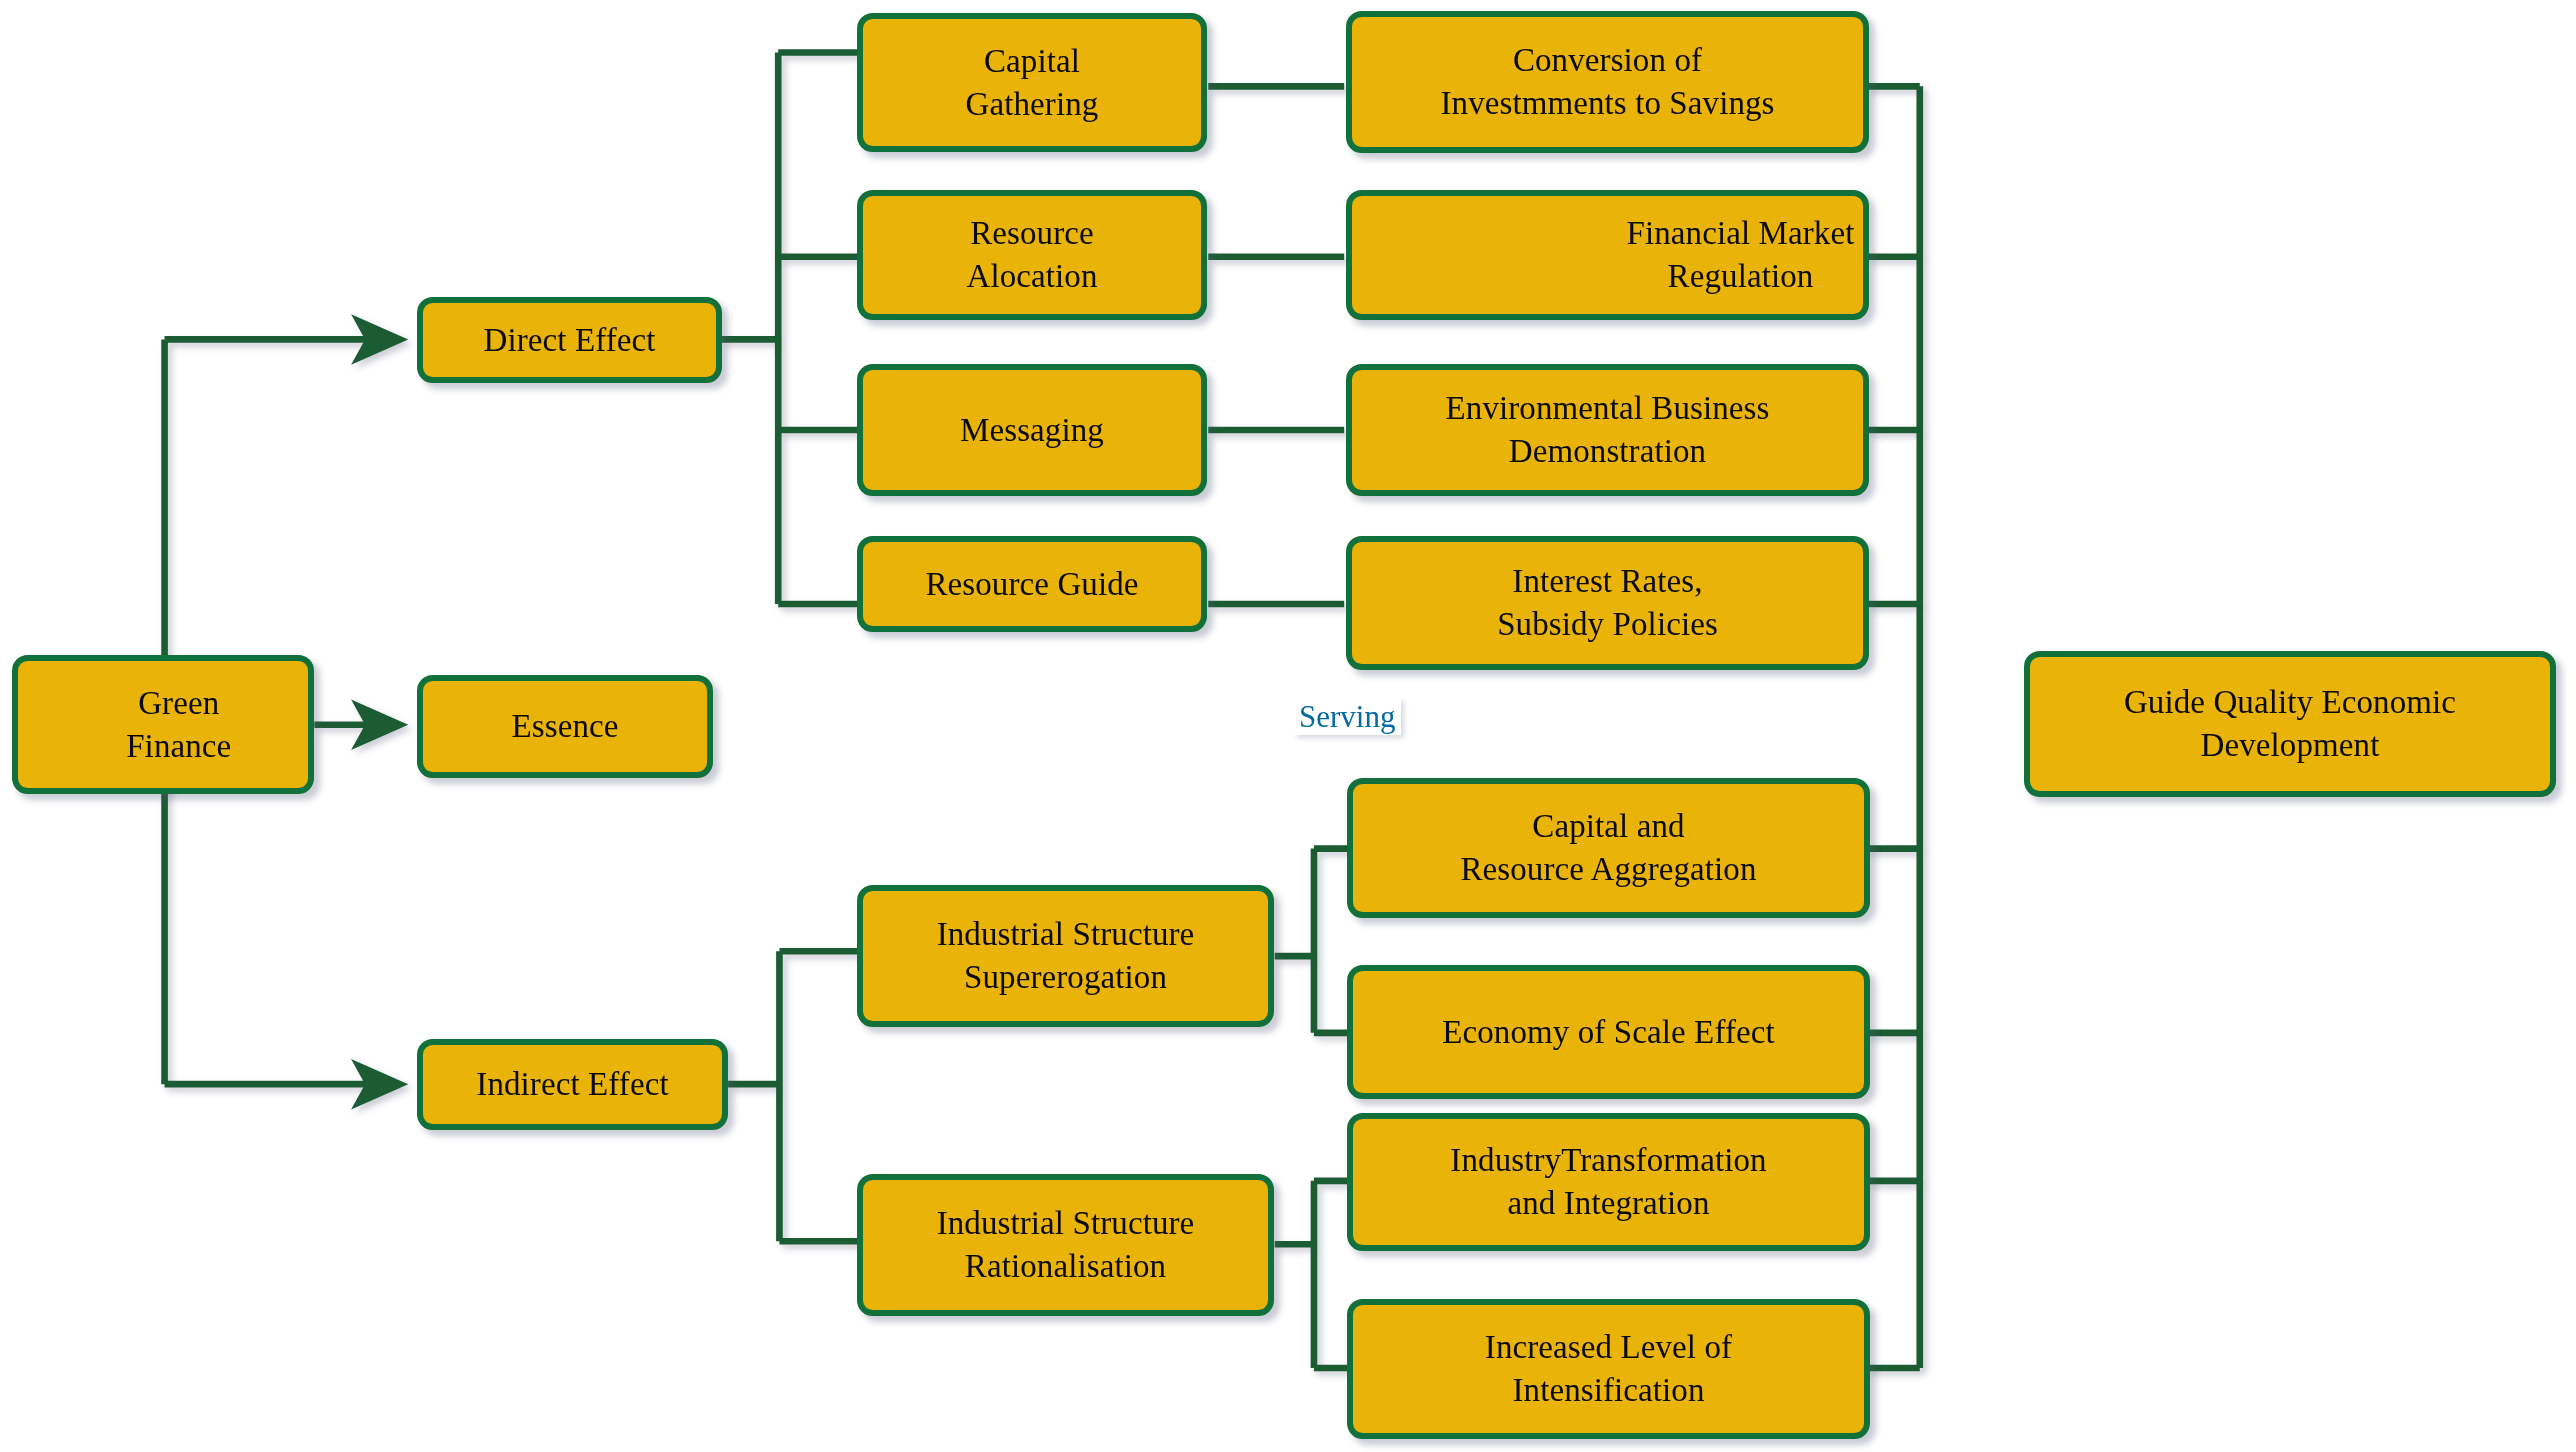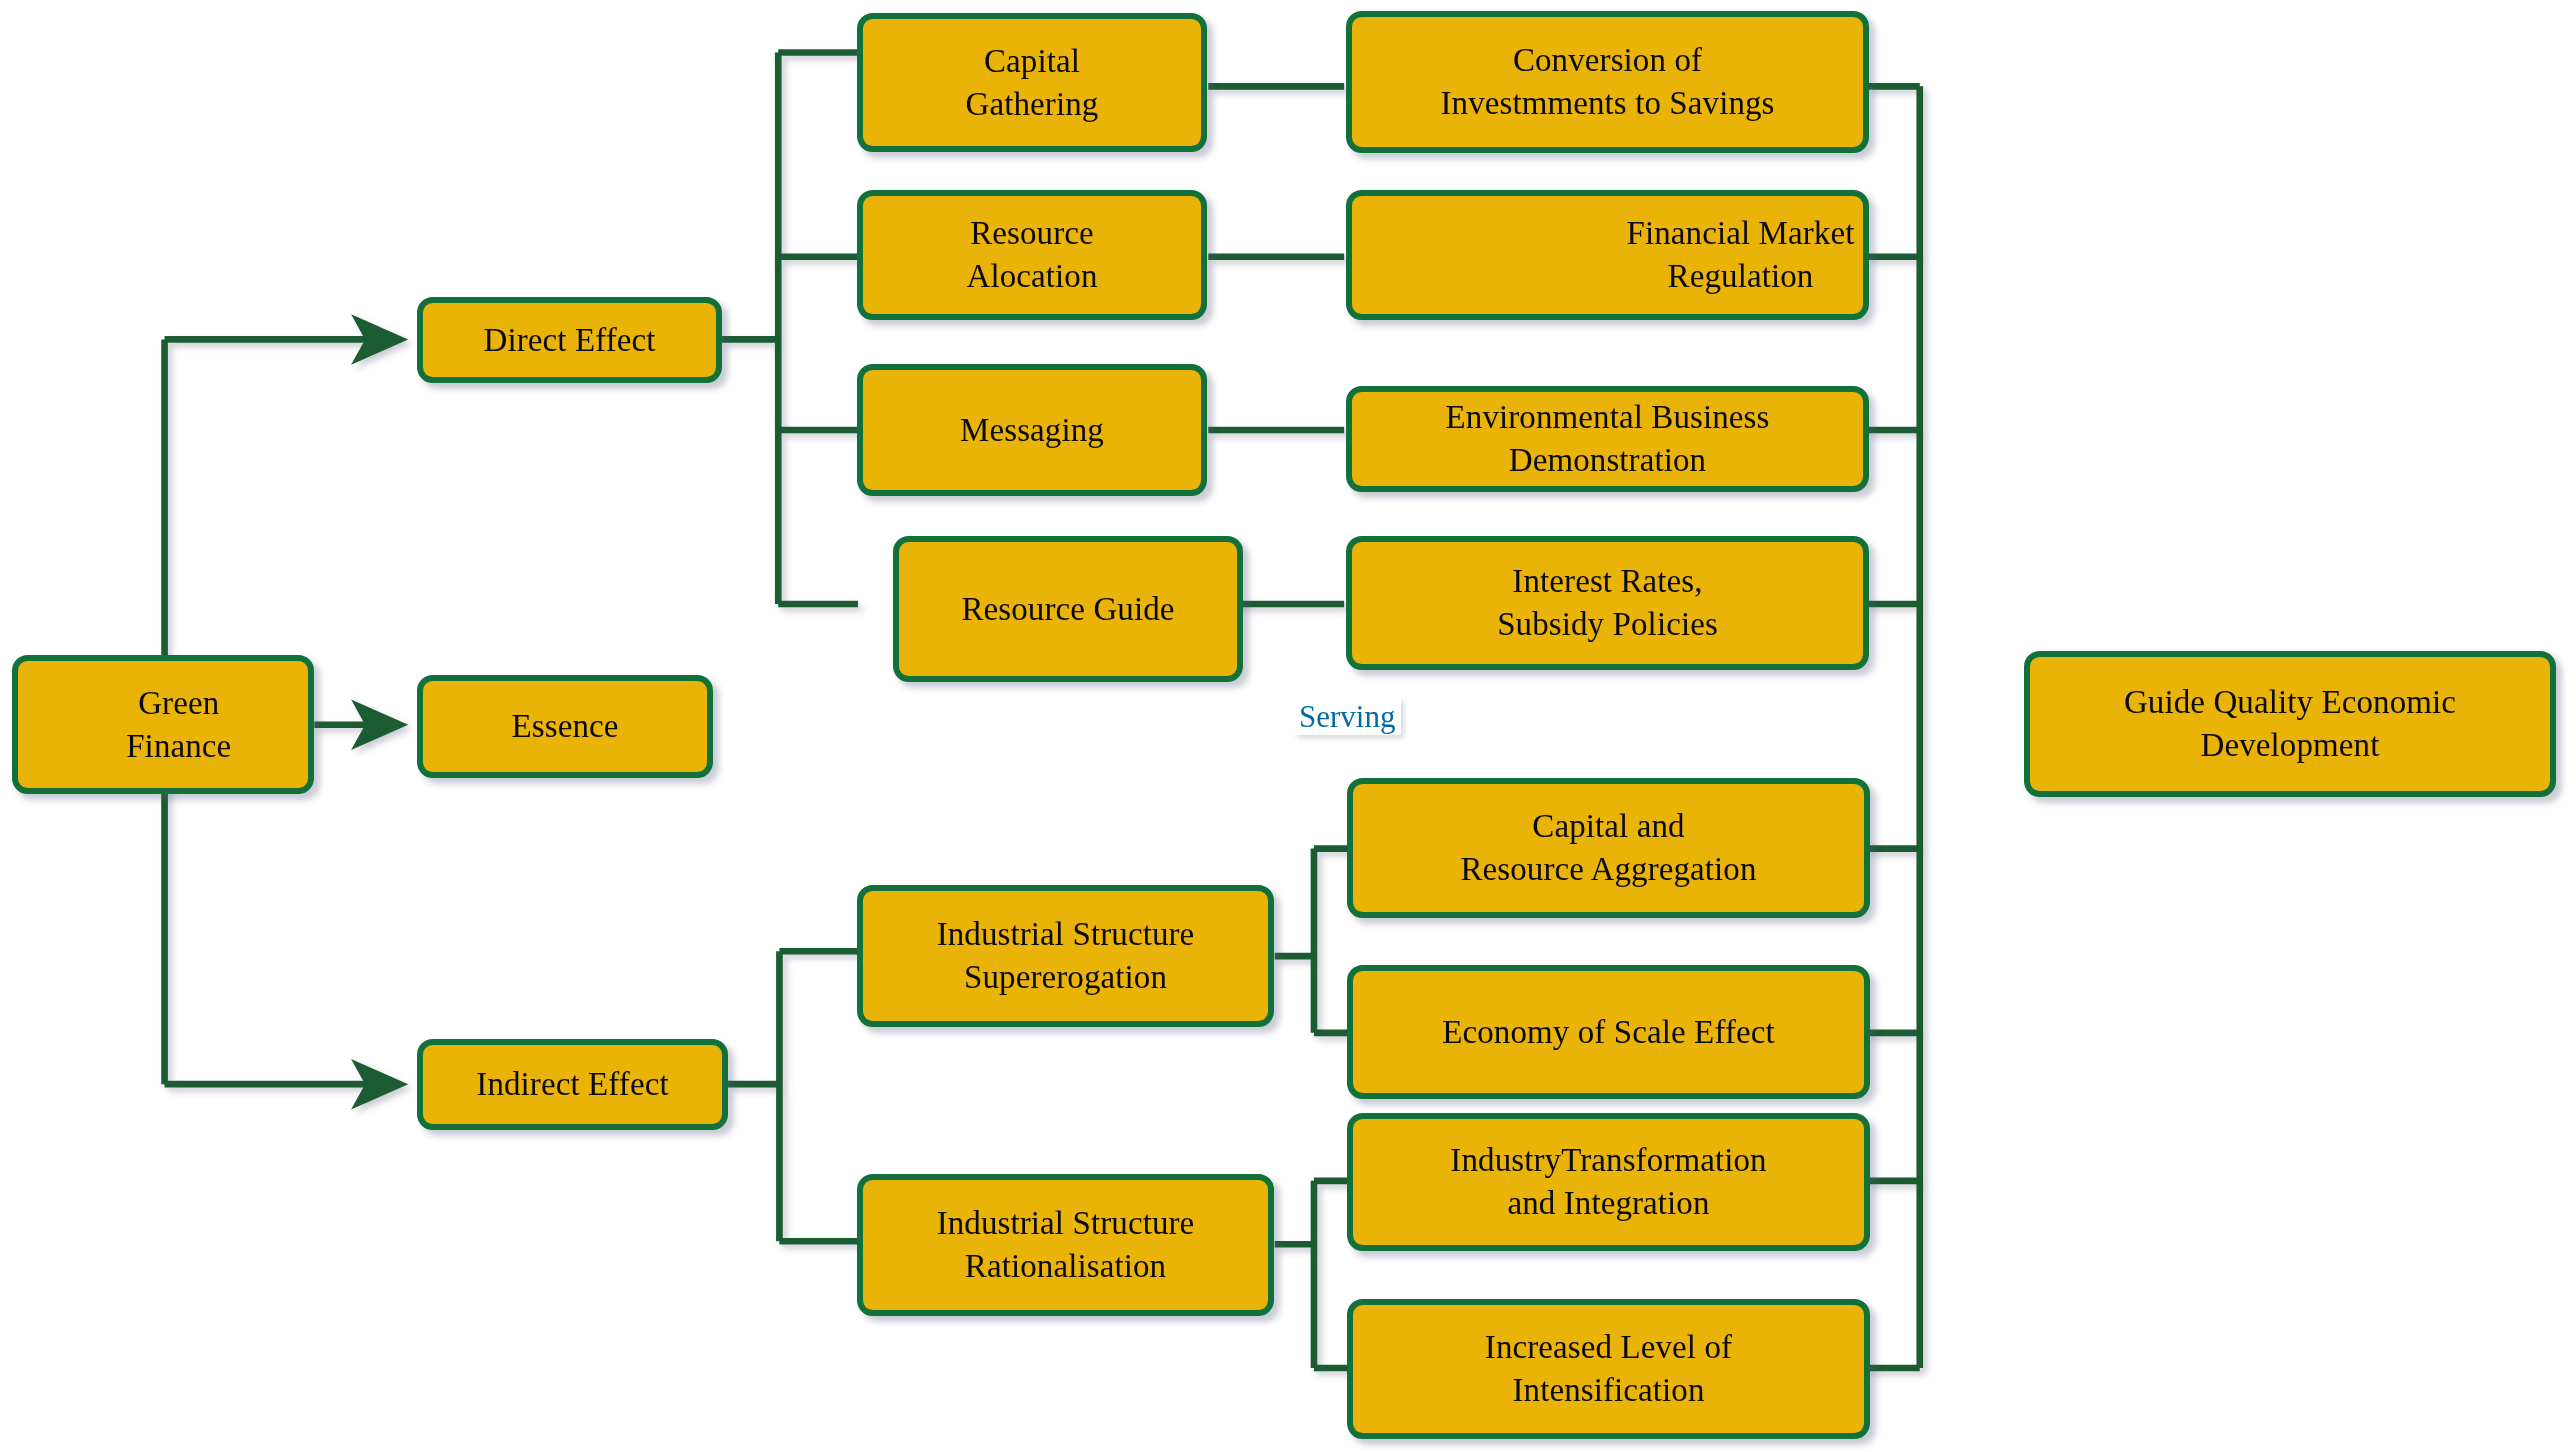--- a/index.html
+++ b/index.html
@@ -151,26 +151,26 @@
 Alocation</span>
   </div>
   <div class="node" style="left:1346px;top:190px;width:523px;height:130px;justify-content:flex-end;">
     <span>Financial Market
 Regulation</span>
   </div>
 
   <div class="node" style="left:857px;top:364px;width:350px;height:132px;">
     <span>Messaging</span>
   </div>
-  <div class="node" style="left:1346px;top:364px;width:523px;height:106px;margin-top:22px;">
+  <div class="node" style="left:1346px;top:364px;width:523px;height:132px;">
     <span>Environmental Business
 Demonstration</span>
   </div>
 
-  <div class="node" style="left:857px;top:536px;width:350px;height:146px;margin-left:36px;">
+  <div class="node" style="left:857px;top:536px;width:350px;height:96px;">
     <span>Resource Guide</span>
   </div>
   <div class="node" style="left:1346px;top:536px;width:523px;height:134px;">
     <span>Interest Rates,
 Subsidy Policies</span>
   </div>
 
   <div class="node" style="left:857px;top:885px;width:417px;height:142px;">
     <span>Industrial Structure
 Supererogation</span>

